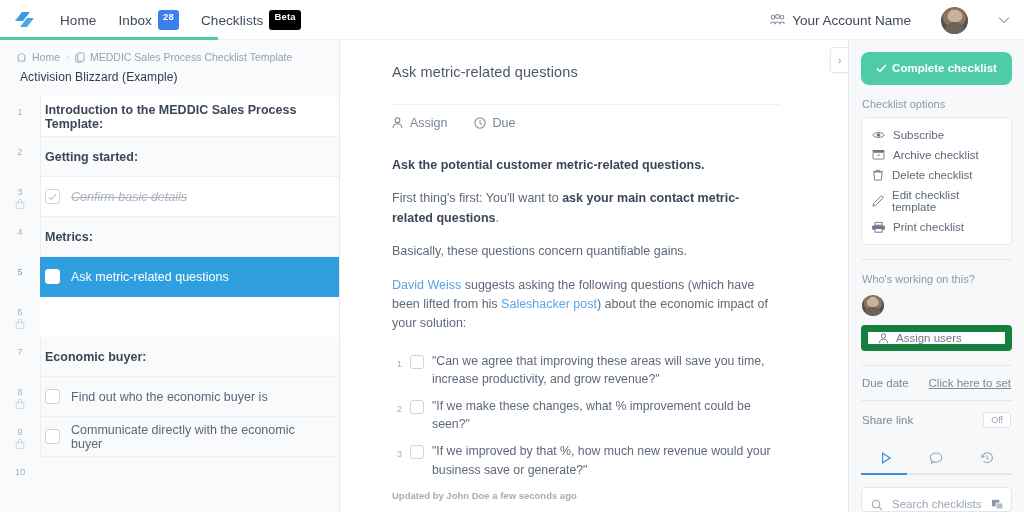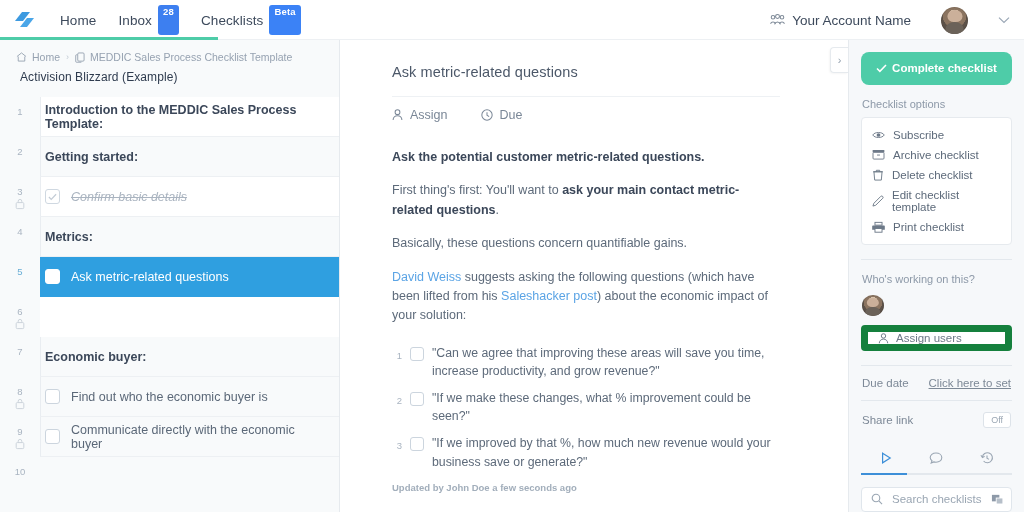--- a/index.html
+++ b/index.html
@@ -23,24 +23,24 @@
     z-index: 5;
   }
   .logo { width: 28px; height: 24px; display: flex; align-items: center; justify-content: center; }
   .nav-links { display: flex; align-items: center; gap: 22px; margin-left: 22px; }
   .nav-link {
     font-size: 13.5px; color: #3d4a5c; display: flex; align-items: center; gap: 6px;
     cursor: pointer; letter-spacing: .1px;
   }
   .badge {
     font-size: 9.5px; font-weight: bold; color: #fff; border-radius: 3px;
-    padding: 2px 5px 18px 5px; line-height: 1.05; letter-spacing: .2px;
+    padding: 2px 5px 8px 5px; line-height: 1.05; letter-spacing: .2px;
   }
   .badge.blue { background: #3d7ff0; }
-  .badge.green { background: #3b82f6; text-align: center; }
+  .badge.green { background: #000000; text-align: center; }
   .nav-right { margin-left: auto; display: flex; align-items: center; gap: 30px; }
   .account { display: flex; align-items: center; gap: 7px; font-size: 13.5px; color: #3d4a5c; cursor: pointer; }
   .avatar {
     width: 27px; height: 27px; border-radius: 50%;
     background: radial-gradient(circle at 50% 32%, #d7c2ab 0 26%, #8b7460 27% 52%, #5c5148 53% 100%);
     box-shadow: inset 0 0 0 1px rgba(0,0,0,.08);
     position: relative; overflow: hidden; flex: 0 0 auto;
   }
   .avatar::after {
     content:""; position:absolute; left:50%; top:58%; width:70%; height:52%;
@@ -114,22 +114,22 @@
   .row.done .row-body { color: #aab4c0; text-decoration: line-through; font-style: italic; }
 
   
   .main {
     flex: 1; background: #ffffff; padding: 0 0 0 0; position: relative;
     overflow: hidden;
   }
   .main-inner { padding: 24px 30px 0 52px; max-width: 470px; }
   .task-title { font-size: 14.5px; color: #4c5869; letter-spacing: .1px; }
   .task-meta {
-    display: flex; align-items: center; gap: 33px;
-    margin-top: 16px; padding-top: 11px; border-top: 1px solid #eef1f4;
+    display: flex; align-items: center; gap: 26px;
+    margin-top: 24px; padding-top: 11px; border-top: 1px solid #eef1f4;
     font-size: 12.5px; color: #7a8797;
   }
   .meta-item { display: flex; align-items: center; gap: 7px; cursor: pointer; }
   .content { margin-top: 26px; font-size: 12.5px; line-height: 1.55; color: #5d6a7a; }
   .content p { margin: 0 0 14px 0; }
   .content p.lead { font-weight: bold; color: #3b4759; }
   .content b { color: #3b4759; }
   .link { color: #5ba4e5; cursor: pointer; }
 
   .sublist { margin-top: 18px; }
@@ -203,21 +203,21 @@
     border: 1px solid #dde3e9; background: #fff; border-radius: 3px;
     font-size: 9px; color: #9aa6b3; padding: 2px 7px; cursor: pointer;
   }
   .tabs { display: flex; justify-content: space-around; align-items: center; padding: 12px 0 8px 0; position: relative; }
   .tab { color: #9aa6b3; cursor: pointer; display:flex; align-items:center; }
   .tab.active { color: #3d8fd8; }
   .tabs-rule { height: 2px; background: #e3e8ed; position: relative; }
   .tabs-rule .on { position:absolute; left:0; top:0; height:2px; width:46px; background:#3d8fd8; }
   .searchbox {
     margin-top: 12px; height: 26px; background: #fff; border: 1px solid #e0e6ec;
-    border-radius: 4px; display: flex; align-items: center; gap: 7px;
+    border-radius: 4px; display: flex; align-items: flex-end; gap: 7px;
     padding: 0 7px 0 9px; font-size: 11.5px; color: #9aa6b3;
   }
   .searchbox input {
     border: none; outline: none; flex: 1; font-size: 11.5px; color: #5d6a7a;
     font-family: "Liberation Sans", sans-serif; background: transparent; min-width: 0;
   }
   .searchbox input::placeholder { color: #9aa6b3; }
   svg { display: block; }
 </style>
 </head>

